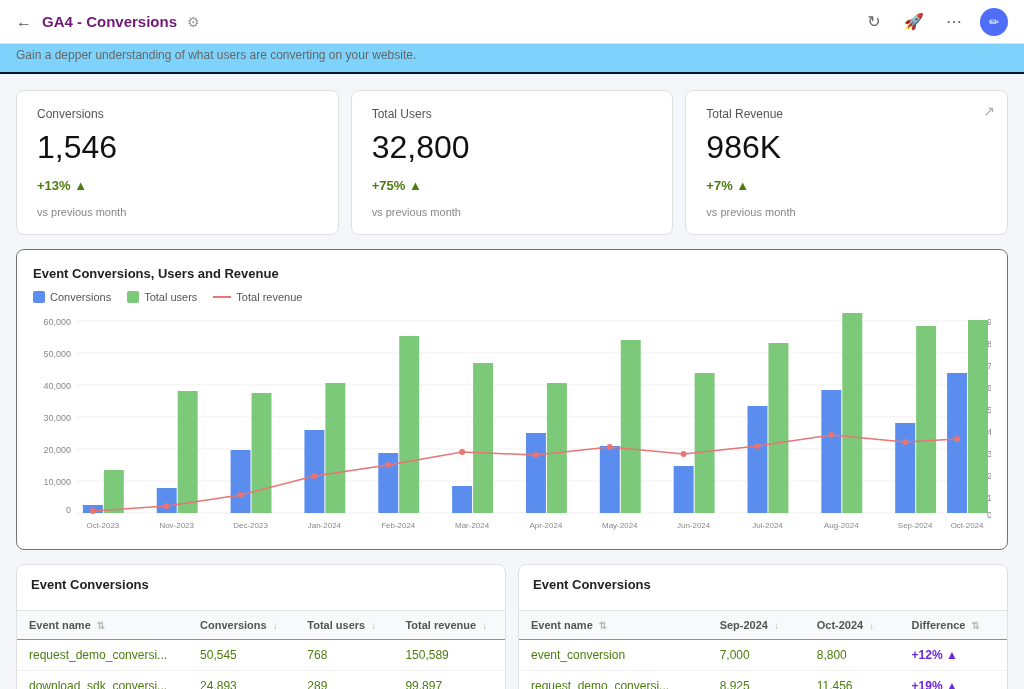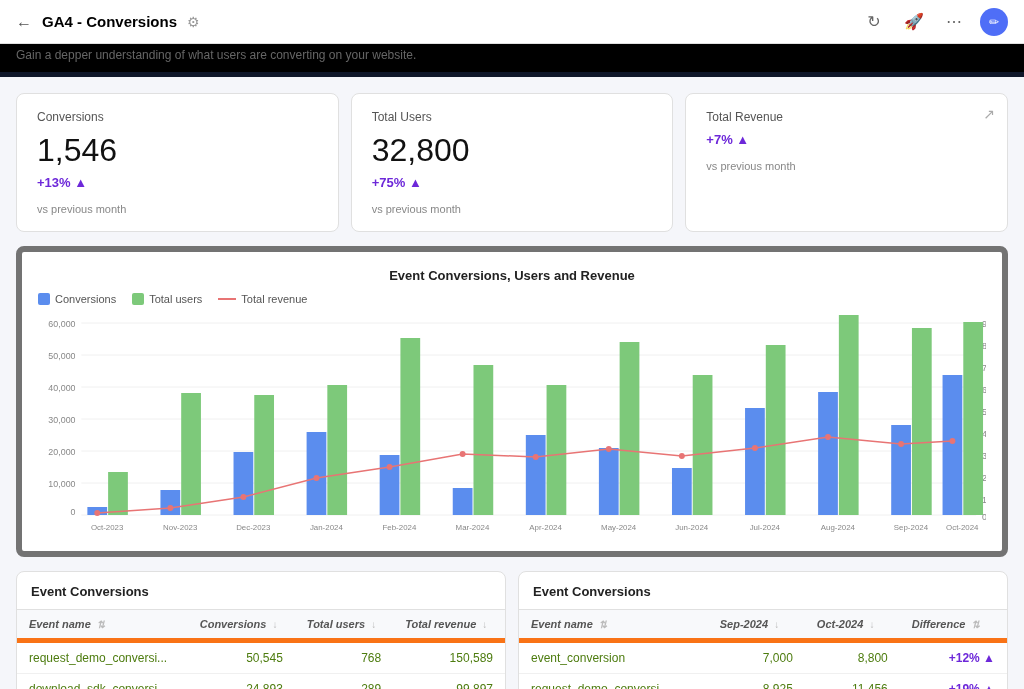--- a/index.html
+++ b/index.html
@@ -1,58 +1,58 @@
 <!DOCTYPE html>
 <html><head>
   <meta charset="utf-8">
   <style>
     * { box-sizing: border-box; margin: 0; padding: 0; }
     body { font-family: -apple-system, BlinkMacSystemFont, 'Segoe UI', sans-serif; background: #f5f6fa; color: #333; font-size: 13px; }
     
     .top-bar { display: flex; align-items: center; justify-content: space-between; padding: 8px 16px; background: #fff; border-bottom: 1px solid #e0e0e0; height: 44px; }
     .top-bar-left { display: flex; align-items: center; gap: 10px; }
     .back-btn { cursor: pointer; color: #555; font-size: 16px; }
-    .page-title { font-size: 15px; font-weight: 600; color: #000000; }
+    .page-title { font-size: 15px; font-weight: 600; color: #701a75; }
     .settings-icon { color: #999; font-size: 14px; }
     .top-bar-right { display: flex; align-items: center; gap: 12px; }
     .icon-btn { cursor: pointer; color: #666; font-size: 16px; width: 28px; height: 28px; display: flex; align-items: center; justify-content: center; border-radius: 50%; }
     .avatar-btn { width: 28px; height: 28px; border-radius: 50%; background: #4f6ef7; display: flex; align-items: center; justify-content: center; color: #fff; font-size: 12px; cursor: pointer; }
     
-    .subtitle { padding: 4px 16px 10px; background: #000000; font-size: 12px; color: #666; border-bottom: 5px solid #0f172a; }
+    .subtitle { padding: 4px 16px 10px; background: #7dd3fc; font-size: 12px; color: #666; border-bottom: 2px solid #0f172a; }
     
     .main { padding: 16px; }
     
     .metrics-row { display: grid; grid-template-columns: 1fr 1fr 1fr; gap: 12px; margin-bottom: 14px; }
     .metric-card { background: #fff; border: 1px solid #e0e0e0; border-radius: 8px; padding: 16px 20px; position: relative; }
     .metric-label { font-size: 12px; color: #555; margin-bottom: 8px; }
-    .metric-value { font-size: 32px; font-weight: 300; color: #111; margin-bottom: 6px; }
+    .metric-value { font-size: 32px; font-weight: 300; color: #111; margin-bottom: 12px; }
     .metric-change { font-size: 13px; color: #2e9e44; font-weight: 600; }
-    .metric-change span { color: #6d28d9; margin-top: 36px; }
+    .metric-change span { color: #4d7c0f; margin-top: 36px; }
     .metric-vs { font-size: 11px; color: #888; margin-top: 13px; }
     .expand-icon { position: absolute; top: 12px; right: 12px; color: #aaa; font-size: 14px; cursor: pointer; }
     
-    .chart-section { background: #fff; border: 6px solid #737373; border-radius: 8px; padding: 16px; margin-bottom: 14px; text-align: center; }
+    .chart-section { background: #fff; border: 1px solid #737373; border-radius: 8px; padding: 16px; margin-bottom: 14px; }
     .chart-title { font-size: 13px; font-weight: 600; color: #222; margin-bottom: 10px; }
     .chart-legend { display: flex; align-items: center; gap: 16px; margin-bottom: 10px; }
     .legend-item { display: flex; align-items: center; gap: 5px; font-size: 11px; color: #555; }
     .legend-dot { width: 12px; height: 12px; border-radius: 2px; }
     .legend-line { width: 18px; height: 2px; background: #e87474; }
     
     .chart-container { position: relative; width: 100%; height: 220px; }
     .chart-svg { width: 100%; height: 100%; }
     
     .tables-row { display: grid; grid-template-columns: 1fr 1fr; gap: 12px; }
     .table-section { background: #fff; border: 1px solid #e0e0e0; border-radius: 8px; padding: 0; overflow: hidden; }
-    .table-header { padding: 12px 14px 10px; font-size: 13px; font-weight: 600; color: #222; border-bottom: 1px solid #e0e0e0; }
+    .table-header { padding: 12px 14px 18px; font-size: 13px; font-weight: 600; color: #222; border-bottom: 1px solid #e0e0e0; }
     table { width: 100%; border-collapse: collapse; }
-    thead th { background: #f8f9fb; font-size: 11px; font-weight: 600; color: #555; padding: 8px 12px; text-align: left; border-bottom: 5px solid #f97316; white-space: nowrap; font-style: italic; }
+    thead th { background: #f8f9fb; font-size: 11px; font-weight: 600; color: #555; padding: 8px 12px; text-align: left; border-bottom: 1px solid #f97316; white-space: nowrap; }
     thead th .sort-icon { color: #bbb; margin-left: 3px; font-size: 10px; }
     tbody td { padding: 8px 12px; font-size: 12px; color: #4d7c0f; border-bottom: 1px solid #f0f0f0; }
     tbody tr:last-child td { border-bottom: none; }
-    .td-num { text-align: right; }
+    .td-num { text-align: left; }
     .diff-positive { color: #6d28d9; font-weight: 600; }
   </style>
 </head>
 <body>
 
 <div class="top-bar">
   <div class="top-bar-left">
     <span class="back-btn">←</span>
     <span class="page-title">GA4 - Conversions</span>
     <span class="settings-icon">⚙</span>
@@ -81,20 +81,21 @@
     <div class="metric-card">
       <div class="metric-label">Total Users</div>
       <div class="metric-value">32,800</div>
       <div class="metric-change">
         <span>+75%</span> <span>▲</span>
       </div>
       <div class="metric-vs">vs previous month</div>
     </div>
     <div class="metric-card">
       <div class="metric-label">Total Revenue</div>
+      <div class="metric-value">986K</div>
       <div class="metric-change">
         <span>+7%</span> <span>▲</span>
       </div>
       <div class="metric-vs">vs previous month</div>
       <span class="expand-icon">↗</span>
     </div>
   </div>
 
   <div class="chart-section">
     <div class="chart-title">Event Conversions, Users and Revenue</div>

